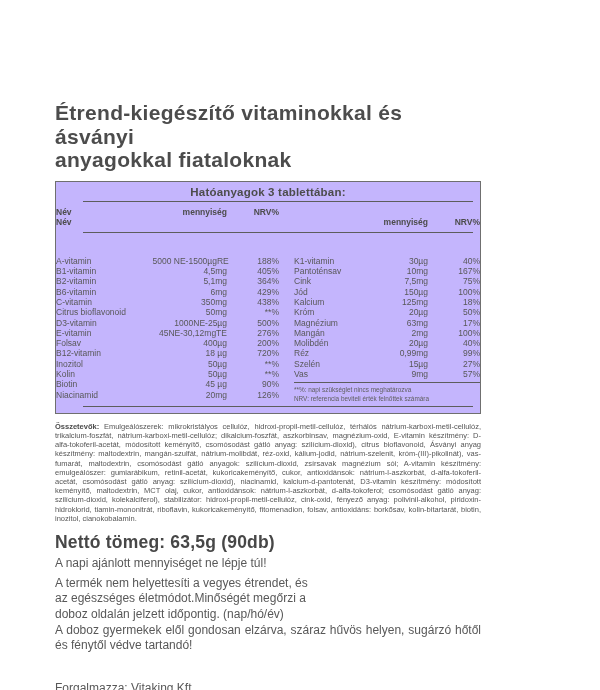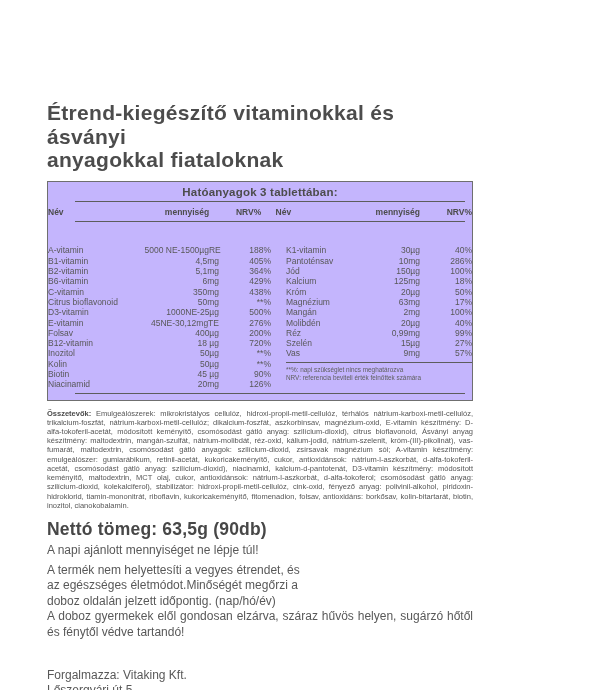--- a/index.html
+++ b/index.html
@@ -1,34 +1,34 @@
 <!DOCTYPE html>
 <html><head>
 <meta charset="utf-8">
 <style>
   html,body{margin:0;padding:0;background:#ffffff;}
   body{width:600px;height:690px;overflow:hidden;font-family:"Liberation Sans",sans-serif;color:#555555;}
-  .sheet{position:relative;width:520px;height:690px;background:#fff;}
+  .sheet{position:relative;width:520px;height:690px;background:#fff;padding-left:8px;}
   .content{padding:101px 47px 0 47px;}
 
   
   .title{font-size:21px;font-weight:bold;color:#4c4c4c;line-height:1.13;letter-spacing:.3px;}
 
   
   .tbox{margin-top:9px;border:1.5px solid #6f6f6f;background:#c4b5fd;}
   .tbox-header{font-size:11.5px;font-weight:bold;color:#4c4c4c;text-align:center;padding:4px 0 3px 0;letter-spacing:.2px;}
   .rule{height:0;border-top:1.5px solid #5d5d5d;margin:0 7px 0 27px;}
   .rule.thin{border-top-width:1px;}
 
   .cols{display:flex;padding:0 27px 0 22px;}
   .half-l{width:223px;}
   .gap{width:15px;}
   .half-r{flex:1;}
 
-  .hdr-row{display:flex;font-weight:bold;color:#4c4c4c;font-size:8.8px;padding:5px 0 4px 0;}
+  .hdr-row{display:flex;font-weight:bold;color:#4c4c4c;font-size:8.8px;padding:5px 0 4px 0;flex-direction:column;}
   .trow{display:flex;font-size:8.5px;line-height:10.3px;color:#585858;white-space:nowrap;}
   .c-name{width:100px;text-align:left;overflow:hidden;}
   .c-amt{flex:1;text-align:right;}
   .c-nrv{width:52px;text-align:right;}
 
   .tbody-wrap{padding:3px 0 0 0;margin-top:20px;}
   .footnotes{border-top:1px solid #5d5d5d;margin-top:3px;padding-top:3px;font-size:6.4px;line-height:8.2px;color:#606060;}
   .tbox-bottom{padding-bottom:6px;margin-top:3px;}
 
   
@@ -157,21 +157,26 @@
         <div class="half-r">
           <div>
               <div class="trow">
                 <span class="c-name">K1-vitamin</span>
                 <span class="c-amt">30µg</span>
                 <span class="c-nrv">40%</span>
               </div>
               <div class="trow">
                 <span class="c-name">Pantoténsav</span>
                 <span class="c-amt">10mg</span>
-                <span class="c-nrv">286%</span>
+                <span class="c-nrv">167%</span>
+              </div>
+              <div class="trow">
+                <span class="c-name">Cink</span>
+                <span class="c-amt">7,5mg</span>
+                <span class="c-nrv">75%</span>
               </div>
               <div class="trow">
                 <span class="c-name">Jód</span>
                 <span class="c-amt">150µg</span>
                 <span class="c-nrv">100%</span>
               </div>
               <div class="trow">
                 <span class="c-name">Kalcium</span>
                 <span class="c-amt">125mg</span>
                 <span class="c-nrv">18%</span>

